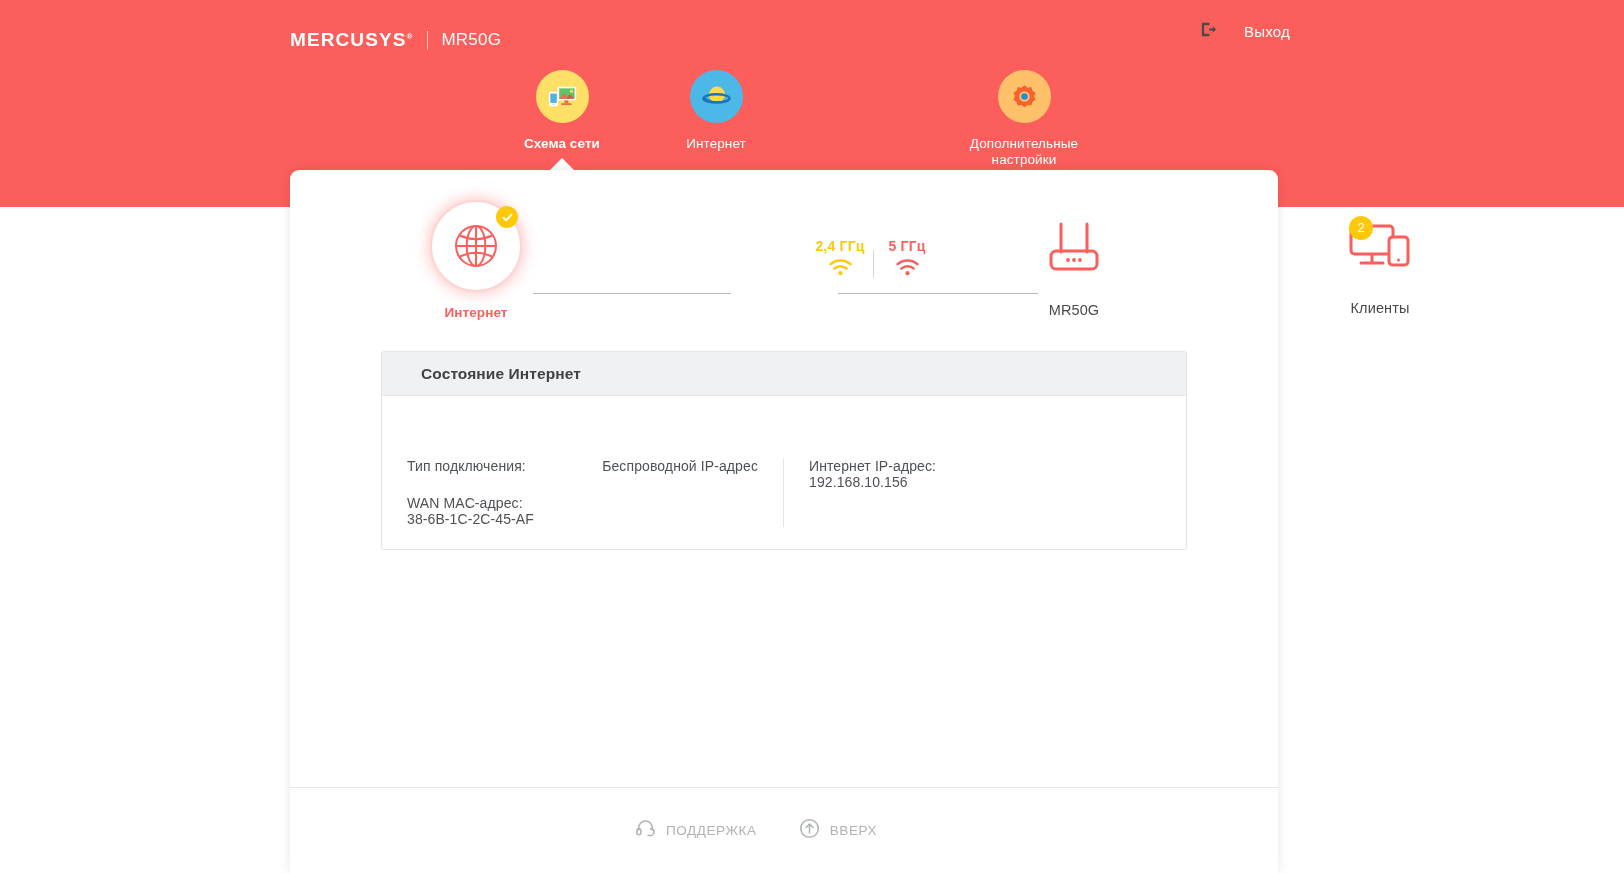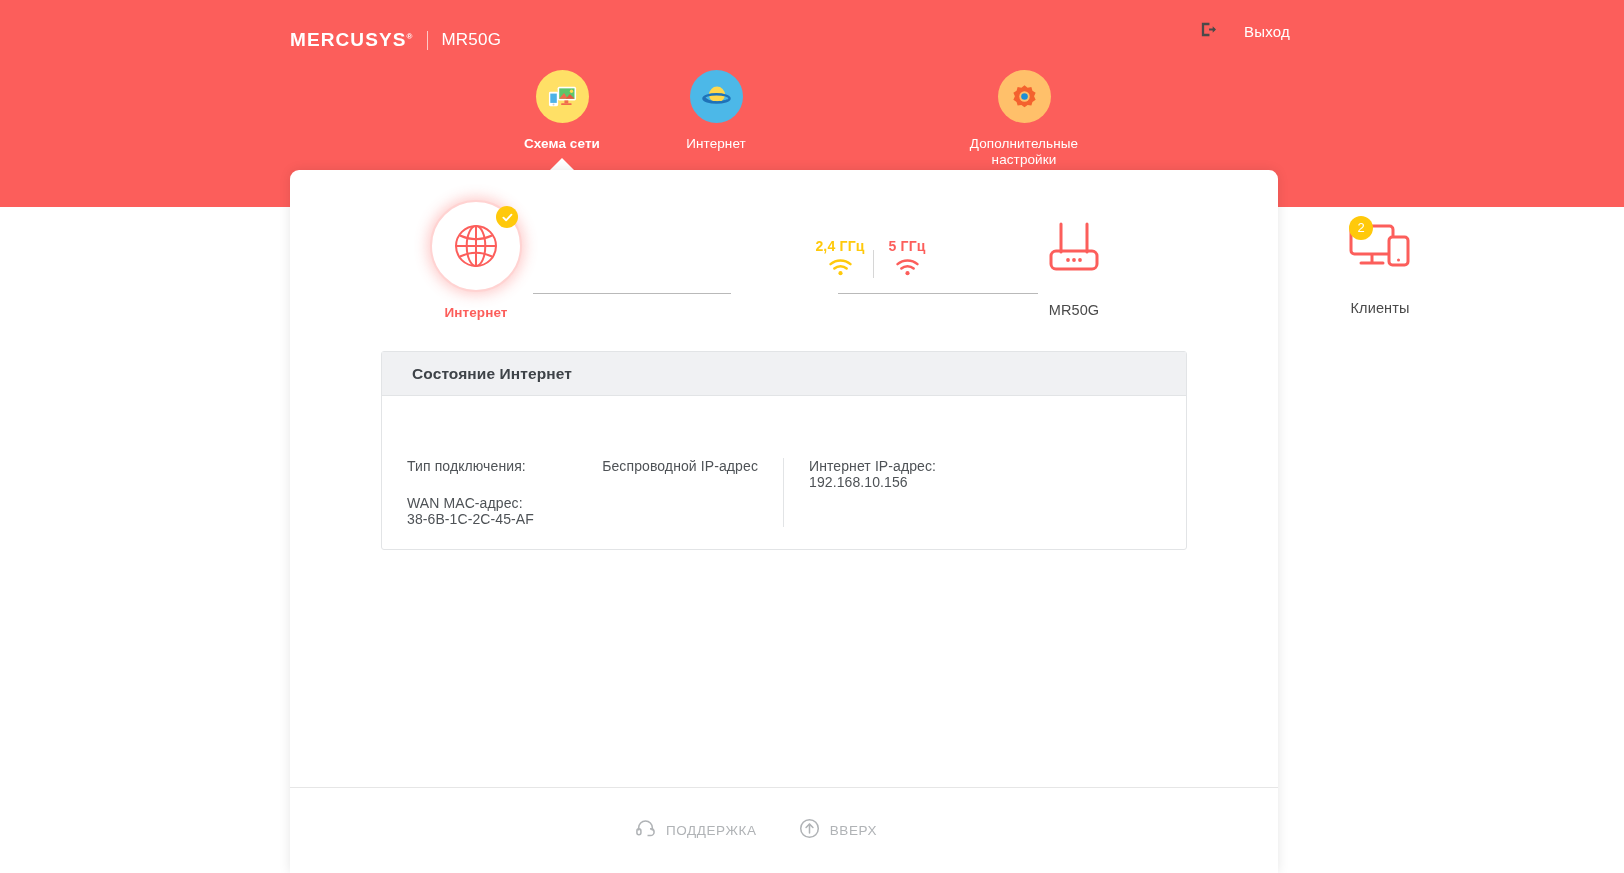--- a/index.html
+++ b/index.html
@@ -235,21 +235,21 @@
     border: 1px solid #e2e4e6;
     border-radius: 3px;
     background: #ffffff;
   }
   .panel-header {
     height: 44px;
     background: #f0f1f3;
     border-bottom: 1px solid #e2e4e6;
     display: flex;
     align-items: center;
-    padding-left: 30px;
+    padding-left: 39px;
   }
   .panel-title {
     font-size: 15.5px;
     font-weight: bold;
     color: #3e4348;
     letter-spacing: .1px;
   }
   .panel-body {
     display: flex;
     padding: 26px 0 22px 0;

